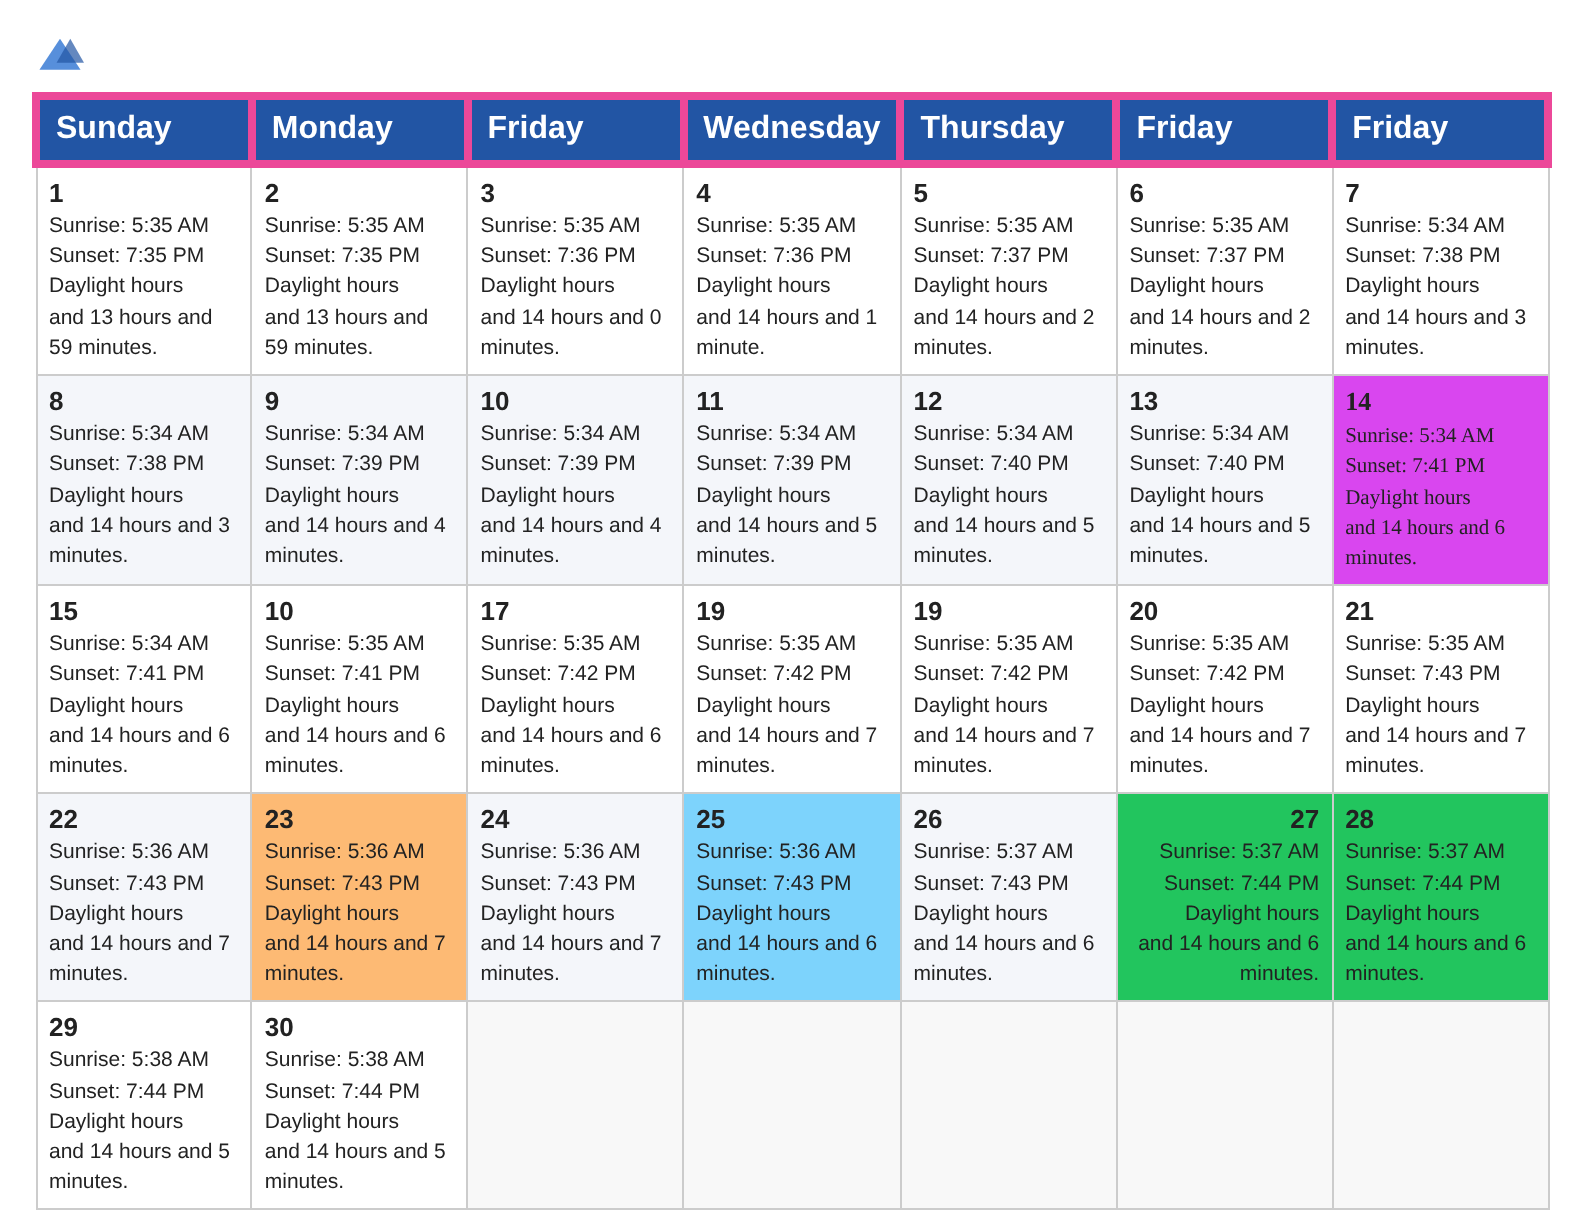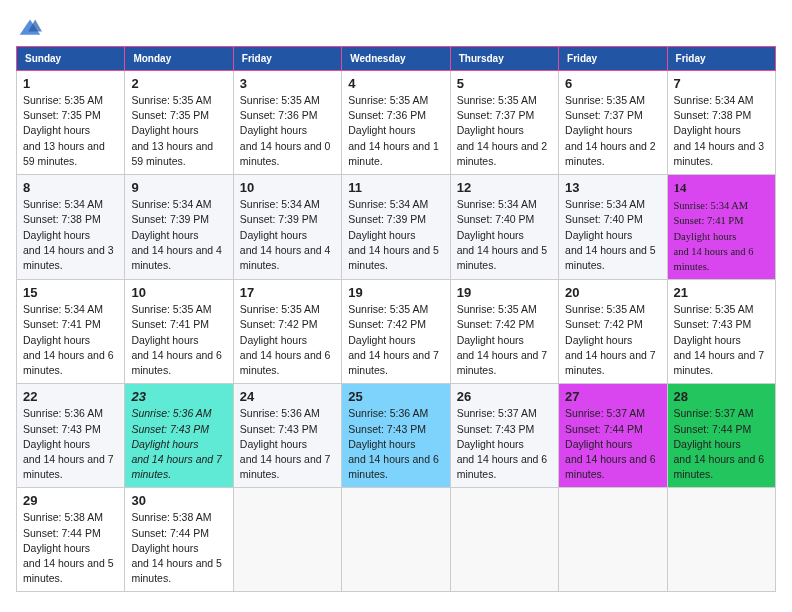--- a/index.html
+++ b/index.html
@@ -51,23 +51,23 @@
     .calendar {
       width: 100%;
       border-collapse: collapse;
       border: 1px solid #bbb;
     }
     .calendar th {
       background: #2255a4;
       color: #fff;
       text-align: left;
       padding: 6px 8px;
-      font-size: 10px;
+      font-size: 16px;
       font-weight: bold;
-      border: 1px solid #ec4899;
+      border: 4px solid #ec4899;
     }
     .calendar td {
       vertical-align: top;
       padding: 5px 6px;
       border: 1px solid #ccc;
       width: 14.28%;
       font-size: 10.5px;
       color: #222;
       background: #fff;
       min-height: 80px;
@@ -321,21 +321,21 @@
       <tr>
         <td style="background: rgb(244, 246, 250);">
         <span class="day-num">22</span>
         <div class="cell-content">
           <span>Sunrise: 5:36 AM</span><br>
           <span>Sunset: 7:43 PM</span><br>
           <span>Daylight hours</span><br>
           <span>and 14 hours and 7 minutes.</span>
         </div>
       </td>
-        <td style="background: #5eead4; font-style: italic;">
+        <td style="background: #fdba74;">
         <span class="day-num">23</span>
         <div class="cell-content">
           <span>Sunrise: 5:36 AM</span><br>
           <span>Sunset: 7:43 PM</span><br>
           <span>Daylight hours</span><br>
           <span>and 14 hours and 7 minutes.</span>
         </div>
       </td>
         <td style="background: rgb(244, 246, 250);">
         <span class="day-num">24</span>
@@ -357,21 +357,21 @@
       </td>
         <td style="background: rgb(244, 246, 250);">
         <span class="day-num">26</span>
         <div class="cell-content">
           <span>Sunrise: 5:37 AM</span><br>
           <span>Sunset: 7:43 PM</span><br>
           <span>Daylight hours</span><br>
           <span>and 14 hours and 6 minutes.</span>
         </div>
       </td>
-        <td style="background: #d946ef;">
+        <td style="background: #22c55e; text-align: right;">
         <span class="day-num">27</span>
         <div class="cell-content">
           <span>Sunrise: 5:37 AM</span><br>
           <span>Sunset: 7:44 PM</span><br>
           <span>Daylight hours</span><br>
           <span>and 14 hours and 6 minutes.</span>
         </div>
       </td>
         <td style="background: #22c55e;">
         <span class="day-num">28</span>

